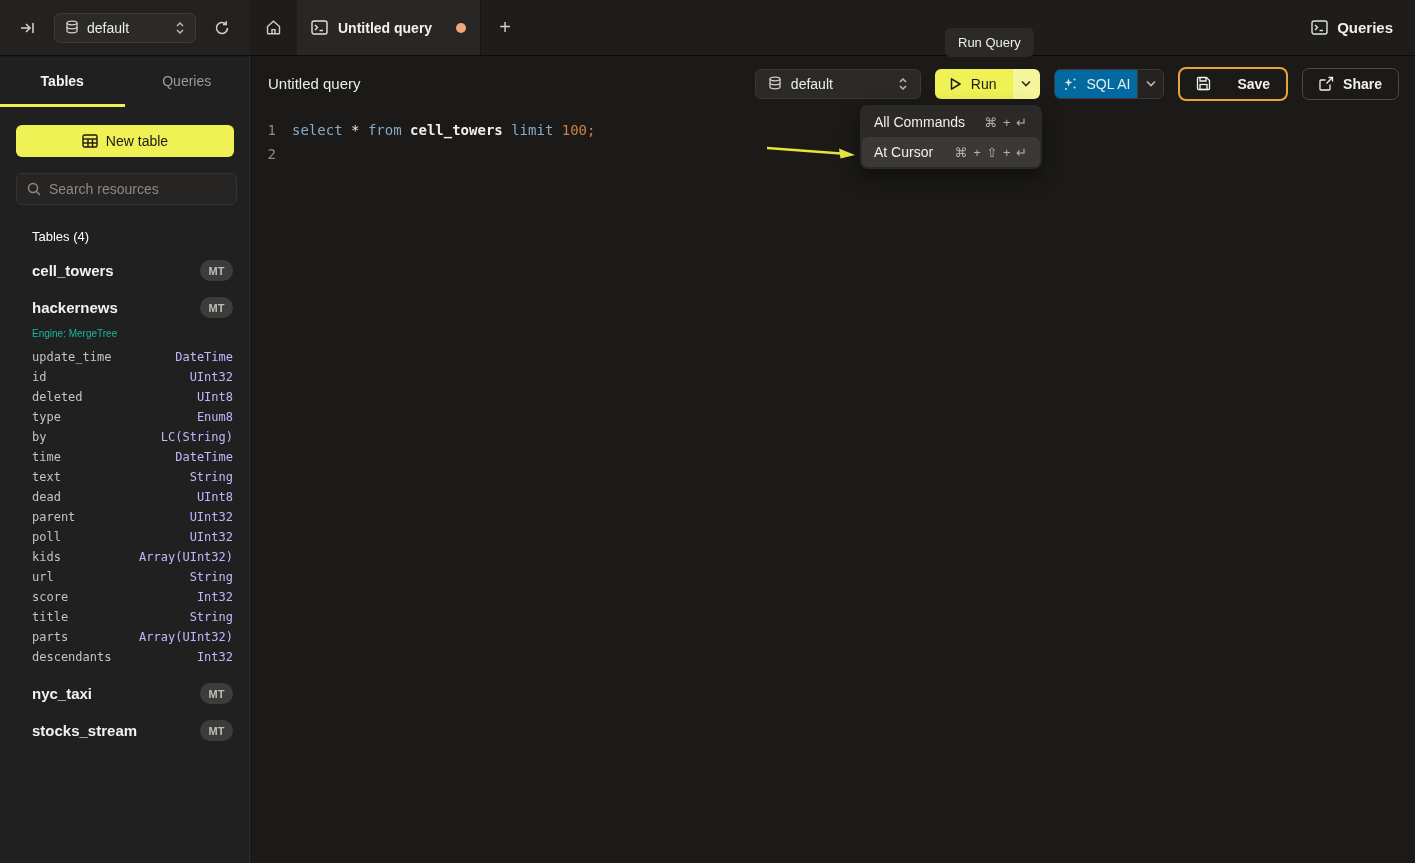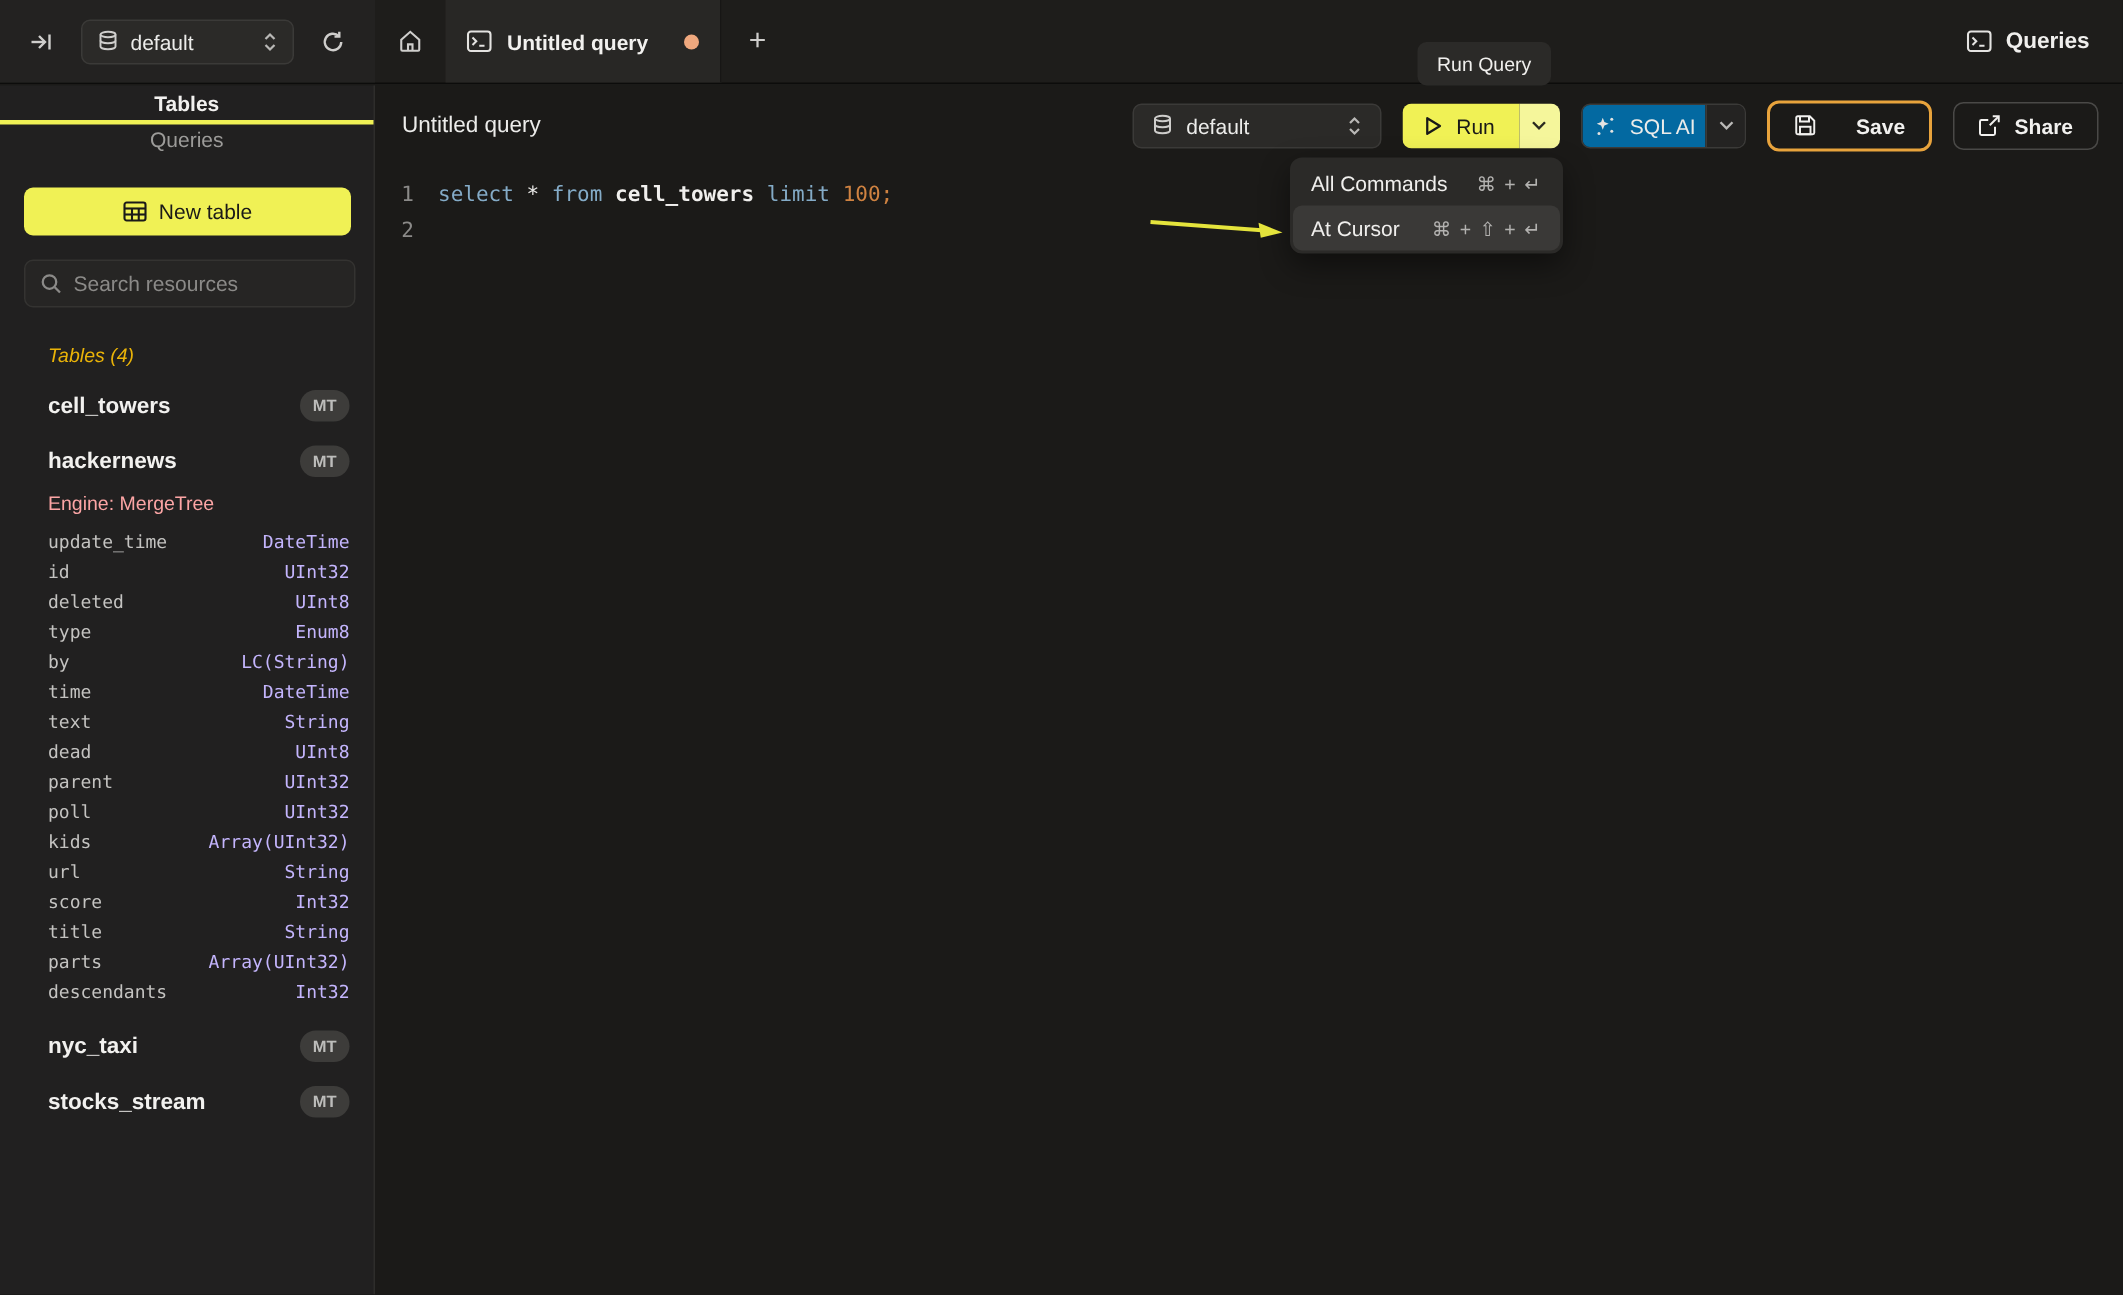--- a/index.html
+++ b/index.html
@@ -28,40 +28,40 @@
   .topbar-right { margin-left:auto; display:flex; align-items:center; padding-right:22px; }
   .queries-btn { display:flex; align-items:center; gap:9px; color:#f0efed; font-size:15px; font-weight:700; cursor:pointer; }
 
   
   .tooltip { position:absolute; left:945px; top:28px; height:29px; padding:0 13px; background:#2b2a28;
     border-radius:6px; display:flex; align-items:center; font-size:13px; color:#f0efed; z-index:30; }
 
   
   .sidebar { position:absolute; left:0; top:57px; width:250px; height:806px; background:#212020;
     border-right:1px solid #2e2d2b; }
-  .side-tabs { display:flex; height:48px;flex-direction:column; }
+  .side-tabs { display:flex; height:48px; }
   .side-tab { flex:1; display:flex; align-items:center; justify-content:center; font-size:14px;
     color:#9c9b99; cursor:pointer; position:relative; }
   .side-tab.active { color:#f2f1ef; font-weight:700; }
   .side-tab.active::after { content:""; position:absolute; left:0; right:0; bottom:-2px; height:3px; background:#f0f155; }
   .newtable-btn { margin:20px 16px 0; width:218px; height:32px; background:#f0f155; color:#1b1a18;
     border:none; border-radius:6px; font-size:14px; font-weight:400; display:flex; align-items:center;
     justify-content:center; gap:8px; cursor:pointer; font-family:"Liberation Sans",sans-serif; }
   .search-box { margin:16px 16px 0; width:221px; height:32px; background:#262524; border:1px solid #343331;
     border-radius:6px; display:flex; align-items:center; gap:8px; padding:0 10px; color:#8b8a88; }
   .search-box input { background:transparent; border:none; outline:none; color:#d7d6d4; font-size:14px; width:100%;
     font-family:"Liberation Sans",sans-serif; }
   .search-box input::placeholder { color:#8b8a88; }
-  .section-title { margin:24px 0 2px 32px; font-size:13px; color:#eab308;font-style:italic; }
+  .section-title { margin:24px 0 2px 32px; font-size:13px; color:#ffffff; }
   .tables-list { padding:0 16px 0 32px; }
   .table-row { display:flex; align-items:center; justify-content:space-between; margin-top:16px; cursor:pointer; }
   .table-name { font-size:15px; font-weight:700; color:#f2f1ef; }
   .mt-badge { min-width:33px; height:21px; padding:0 8px; background:#3d3c3a; color:#bdbdbb; border-radius:11px;
     font-size:11px; font-weight:700; display:flex; align-items:center; justify-content:center; }
-  .engine-line { margin-top:10px; font-size:13px; color:#fca5a5; }
+  .engine-line { margin-top:10px; font-size:10px; color:#14b8a6; }
   .cols { margin-top:8px; }
   .col-row { display:flex; justify-content:space-between; font-family:"DejaVu Sans Mono",monospace;
     font-size:12px; line-height:20px; color:#c4c3c1; cursor:pointer; }
   .col-type { color:#c4b5fd; }
 
   
   .main-toolbar { position:absolute; left:250px; top:57px; width:1165px; height:53px; display:flex;
     align-items:center; padding:0 16px 0 18px; background:#1b1a18; }
   .doc-title { font-size:15px; color:#ececea; }
   .tb-right { margin-left:auto; display:flex; align-items:center; gap:14px; }

